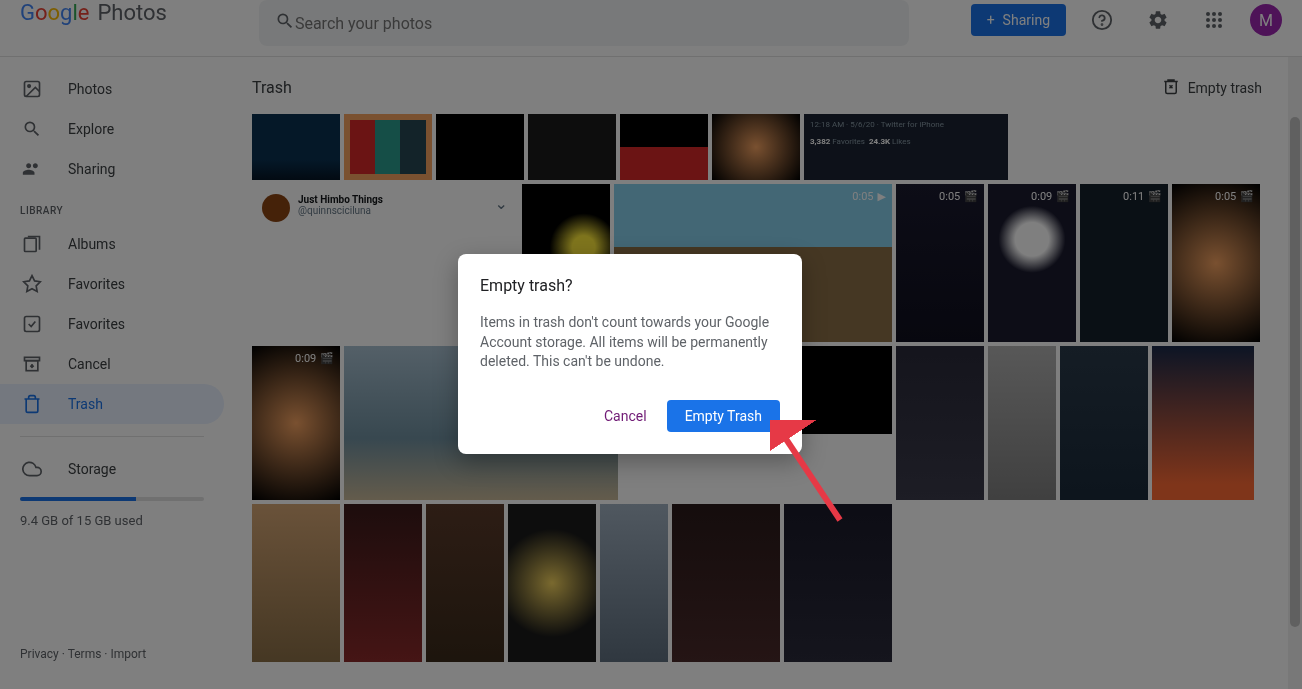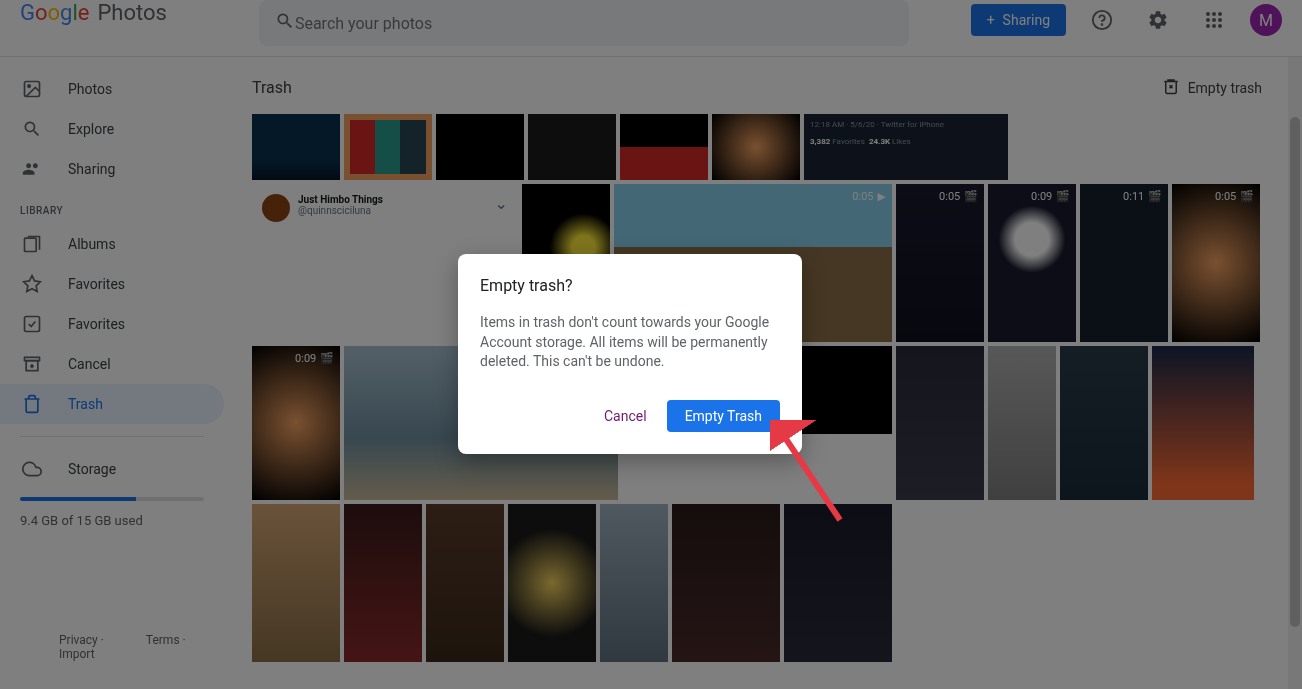--- a/index.html
+++ b/index.html
@@ -25,21 +25,21 @@
 .nav-item.active { background: #e8f0fe; color: #1a73e8; }
 .nav-item .icon { width: 24px; display: flex; justify-content: center; color: #5f6368; }
 .nav-item.active .icon { color: #1a73e8; }
 .section-label { font-size: 10px; color: #5f6368; font-weight: 500; padding: 16px 20px 8px; letter-spacing: 0.5px; }
 .divider { height: 1px; background: #e0e0e0; margin: 12px 20px; }
 .storage-bar { margin: 8px 20px; height: 4px; background: #e0e0e0; border-radius: 2px; overflow: hidden; }
 .storage-fill { height: 100%; width: 63%; background: #1a73e8; }
 .storage-text { font-size: 13px; color: #5f6368; padding: 4px 20px 12px; }
 .trial-btn { margin: 4px 20px; border: 1px solid #dadce0; background: transparent; color: #1a73e8; padding: 8px 16px; border-radius: 4px; font-size: 14px; cursor: pointer; width: fit-content; }
 .footer-links { margin-top: auto; padding: 16px 20px; font-size: 12px; color: #5f6368; }
-.footer-links span { cursor: pointer; margin-left: 39px; }
+.footer-links span { cursor: pointer; }
 
 .content { flex: 1; overflow: hidden; position: relative; }
 .content-header { display: flex; justify-content: space-between; align-items: center; padding: 20px 40px 16px 16px; }
 .content-title { font-size: 16px; color: #3c4043; }
 .empty-trash-link { display: flex; align-items: center; gap: 8px; color: #3c4043; font-size: 14px; cursor: pointer; }
 
 .gallery { padding: 0 16px; }
 .row { display: flex; gap: 4px; margin-bottom: 4px; }
 .thumb { background: #000; position: relative; overflow: hidden; }
 .thumb-badge { position: absolute; top: 6px; right: 6px; color: #fff; font-size: 11px; display: flex; align-items: center; gap: 4px; }

